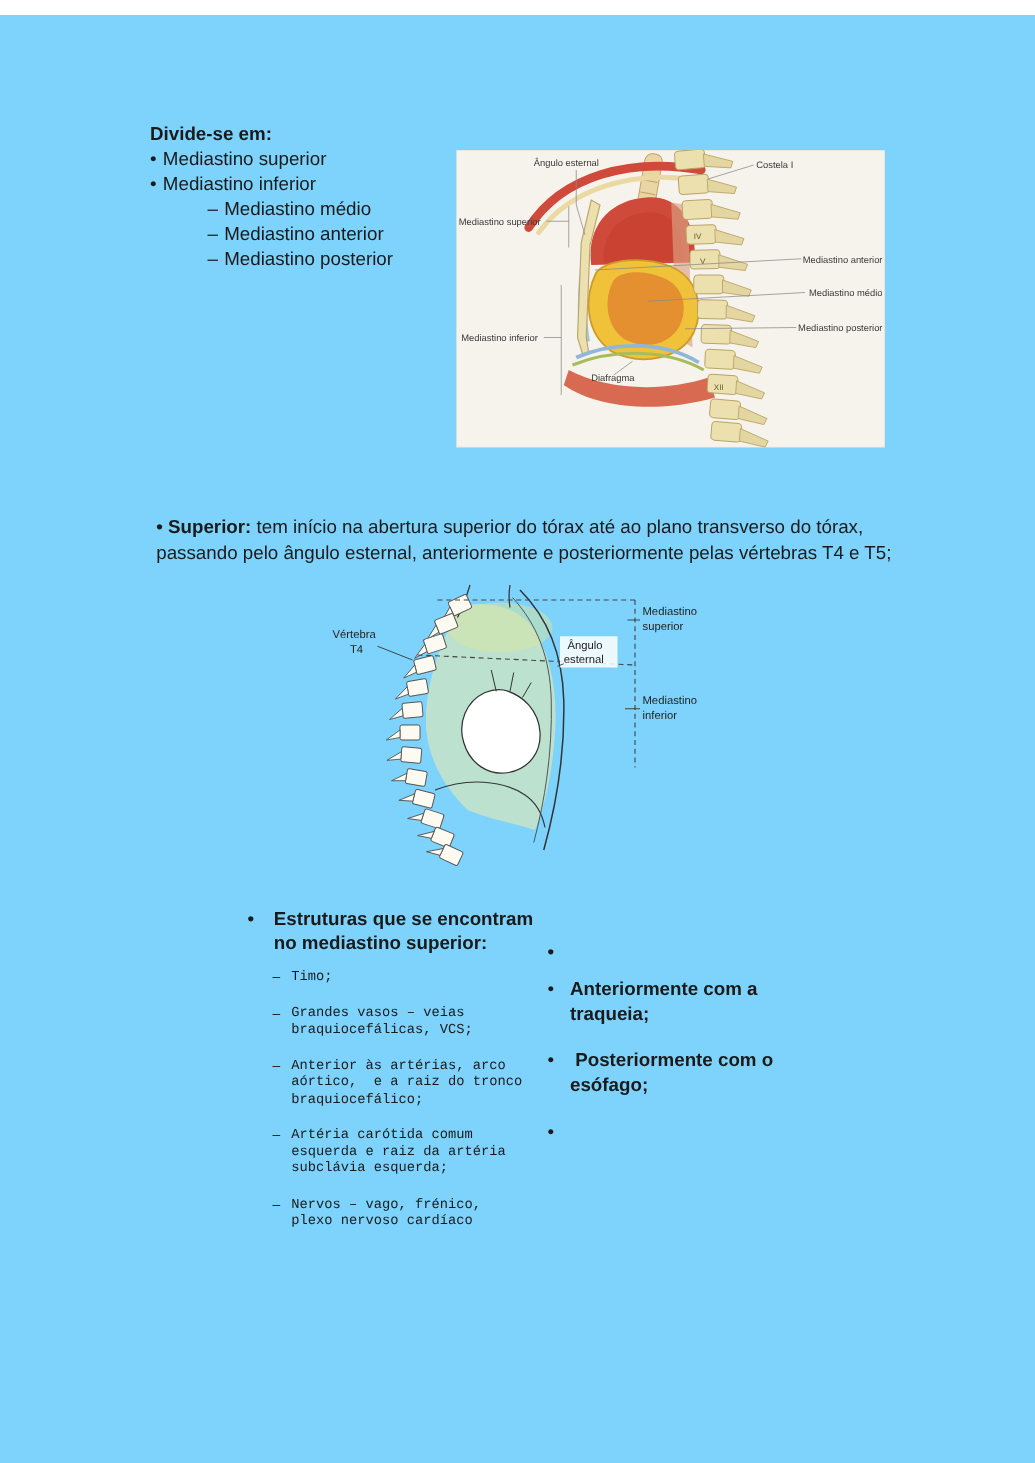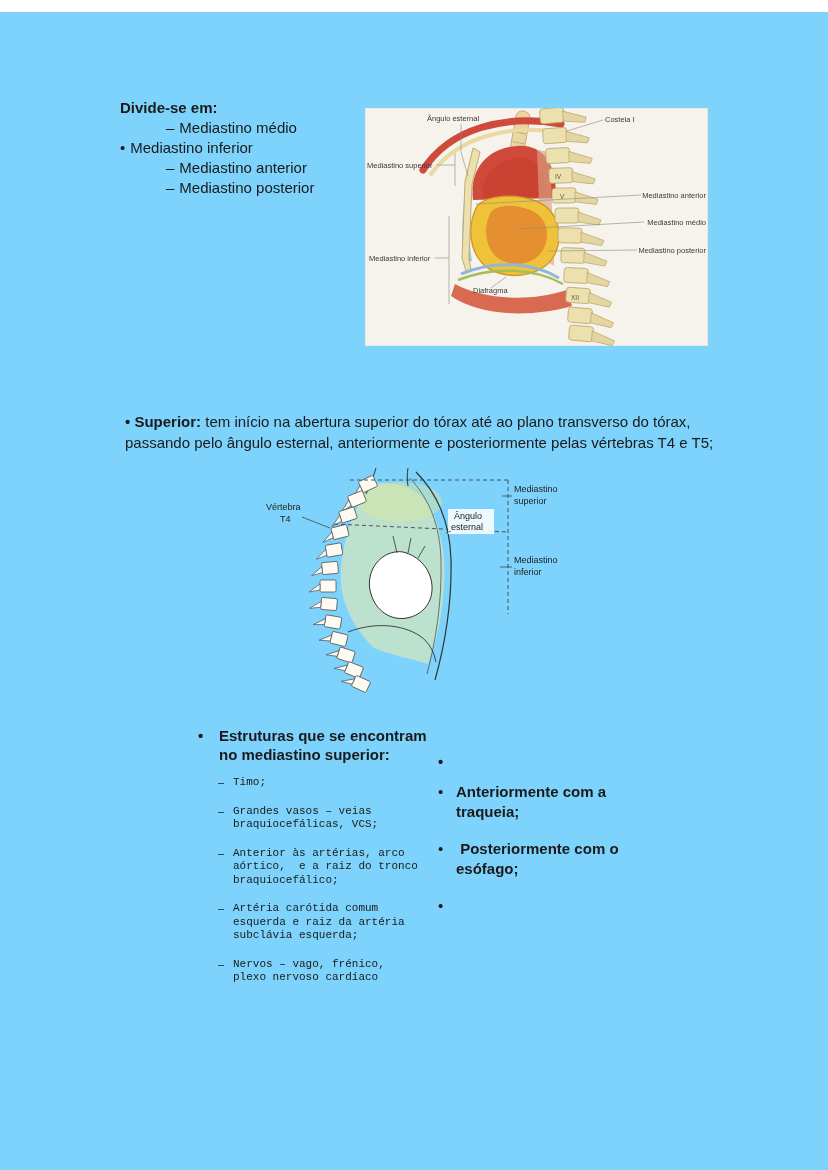--- a/index.html
+++ b/index.html
@@ -7,21 +7,21 @@
   .page { position:relative; width:828px; height:1170px; margin:12px auto; background:#7dd3fc;
           font-family:"Liberation Sans", sans-serif; color:#1a1a1a; overflow:hidden; }
 
   
   .intro { position:absolute; left:120px; top:86px; font-size:15px; line-height:20px; }
   .intro-h { font-weight:700; }
   .bul { display:inline-block; margin-right:5px; }
   .sub { padding-left:46px; }
 
   
-  .fig1 { position:absolute; left:365px; top:96px; width:288px; height:238px; }
+  .fig1 { position:absolute; left:365px; top:108px; width:288px; height:238px; }
   .fig2 { position:absolute; left:250px; top:454px; width:330px; height:230px; }
   figure svg { display:block; }
 
   
   .para { position:absolute; left:125px; top:399px; width:614px; font-size:15px; line-height:21px; }
 
   
   .col-left { position:absolute; left:198px; top:714px; width:232px; }
   .cl-h { display:flex; font-size:15px; font-weight:700; line-height:19px; margin-bottom:12px; }
   .cl-h .bul { width:16px; flex:none; }
@@ -45,22 +45,23 @@
   .f2-line  { stroke:#333; stroke-width:0.7; fill:none; }
   .dashl    { stroke:#444; stroke-width:0.9; fill:none; stroke-dasharray:4 3; }
 </style>
 </head>
 <body>
 
 <div class="page">
 
   <section class="intro">
     <p class="intro-h">Divide-se em:</p>
+    <p class="intro-li"><span class="bul">•</span><span>Mediastino superior</span></p>
+    <p class="intro-li"><span class="bul">•</span><span>Mediastino inferior</span></p>
     <p class="intro-li sub"><span class="bul">–</span><span>Mediastino médio</span></p>
-    <p class="intro-li"><span class="bul">•</span><span>Mediastino inferior</span></p>
     <p class="intro-li sub"><span class="bul">–</span><span>Mediastino anterior</span></p>
     <p class="intro-li sub"><span class="bul">–</span><span>Mediastino posterior</span></p>
   </section>
 
   <figure class="fig1">
     <svg viewBox="0 0 343 238" width="343" height="238">
       <defs>
         <g id="f1v">
           <rect x="-13" y="-8" width="24" height="15" rx="3" fill="#ece0ae" stroke="#b9a468" stroke-width="0.8"></rect>
           <path d="M10,-4 L33,4 L31,9 L10,6 Z" fill="#e4d6a0" stroke="#b9a468" stroke-width="0.7"></path>

